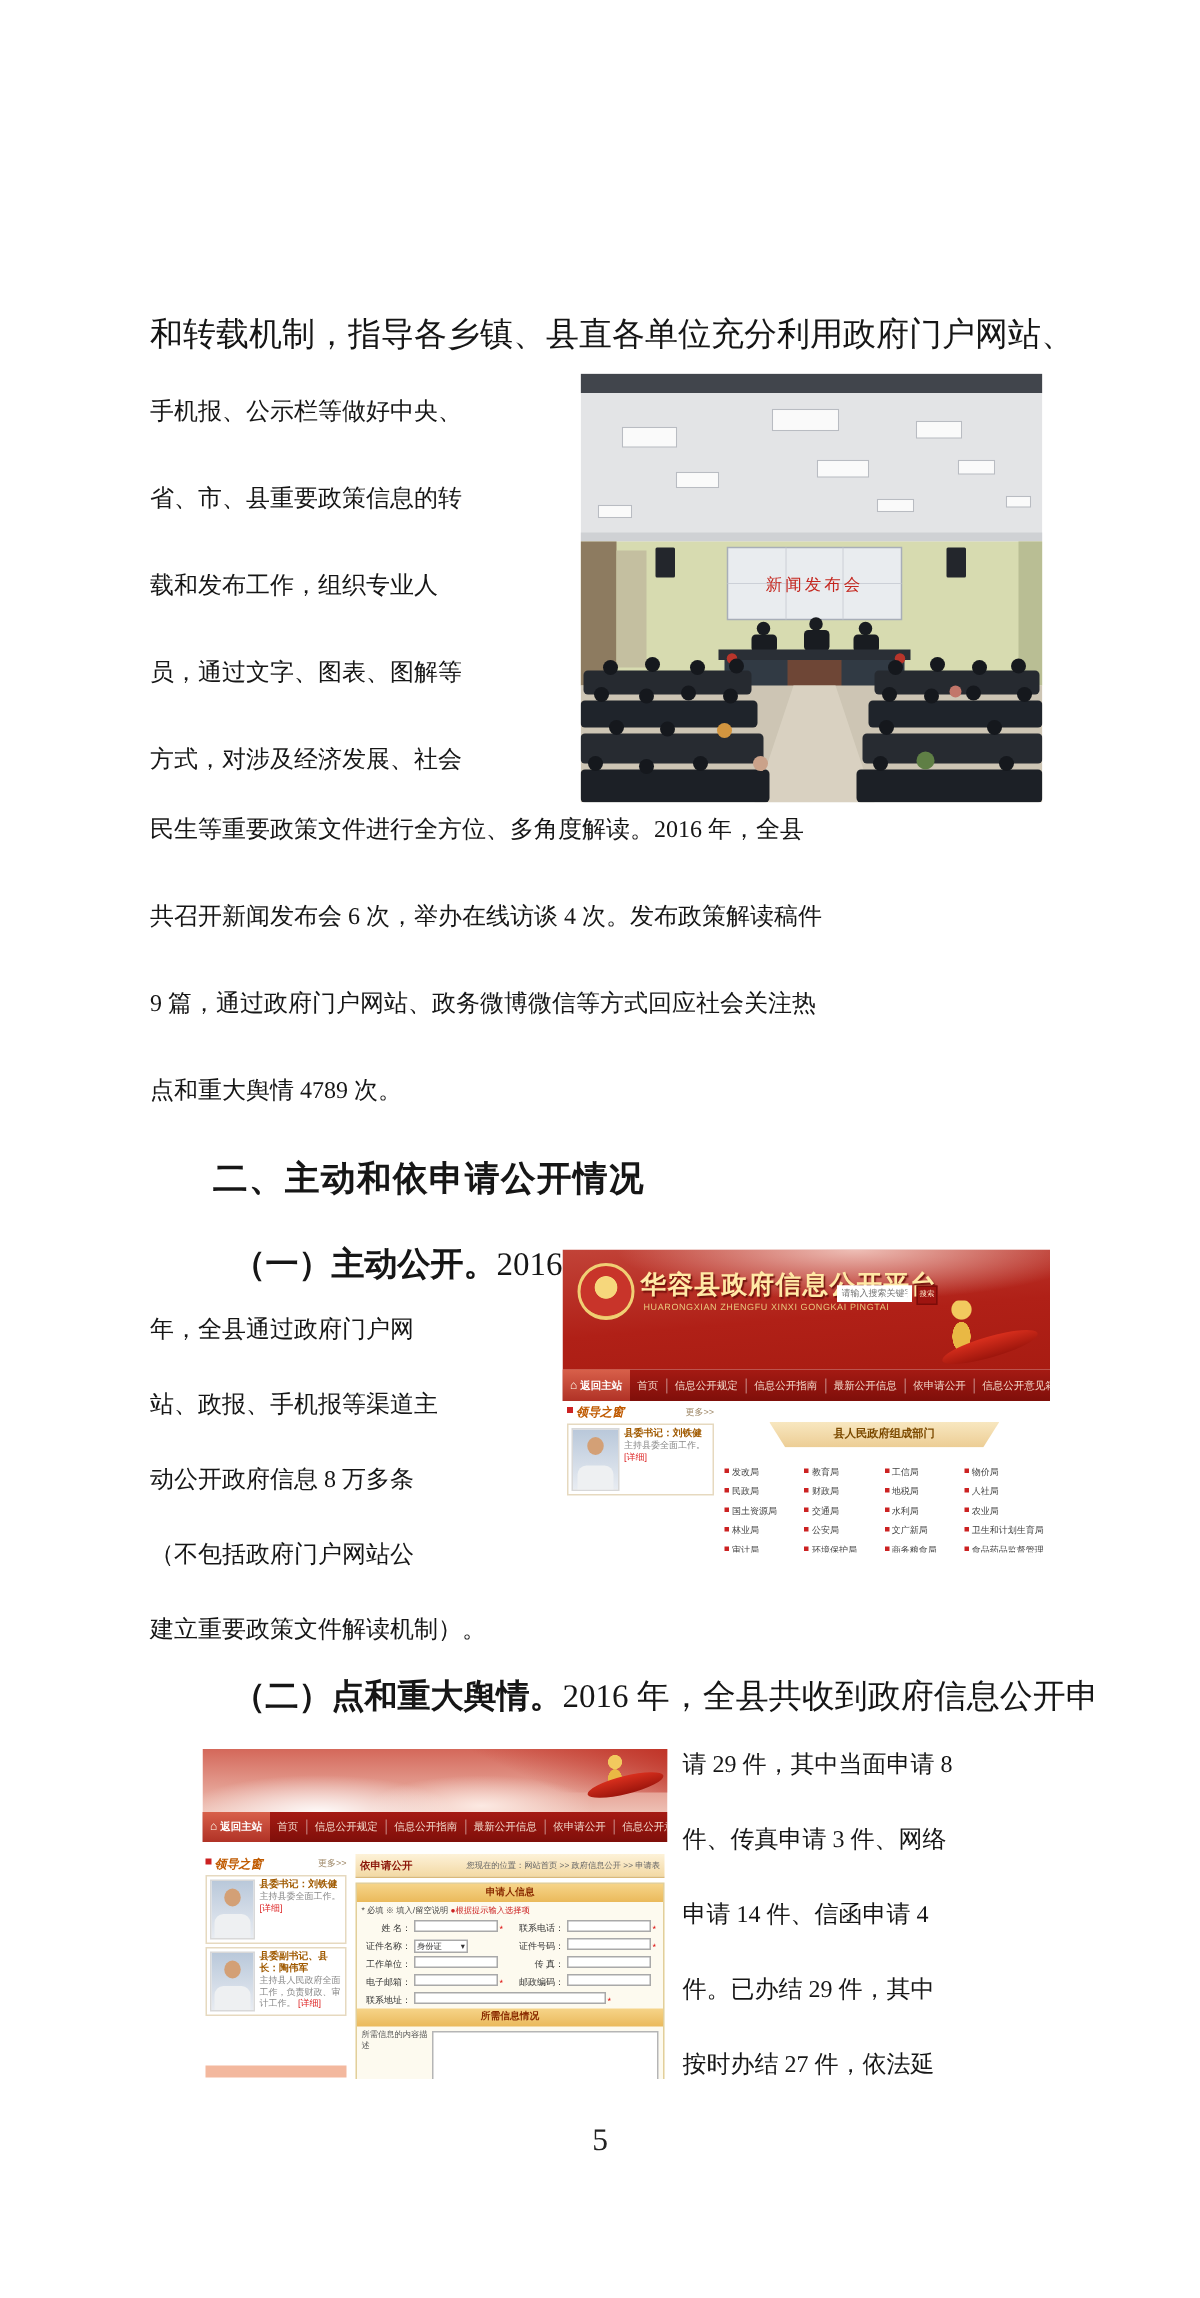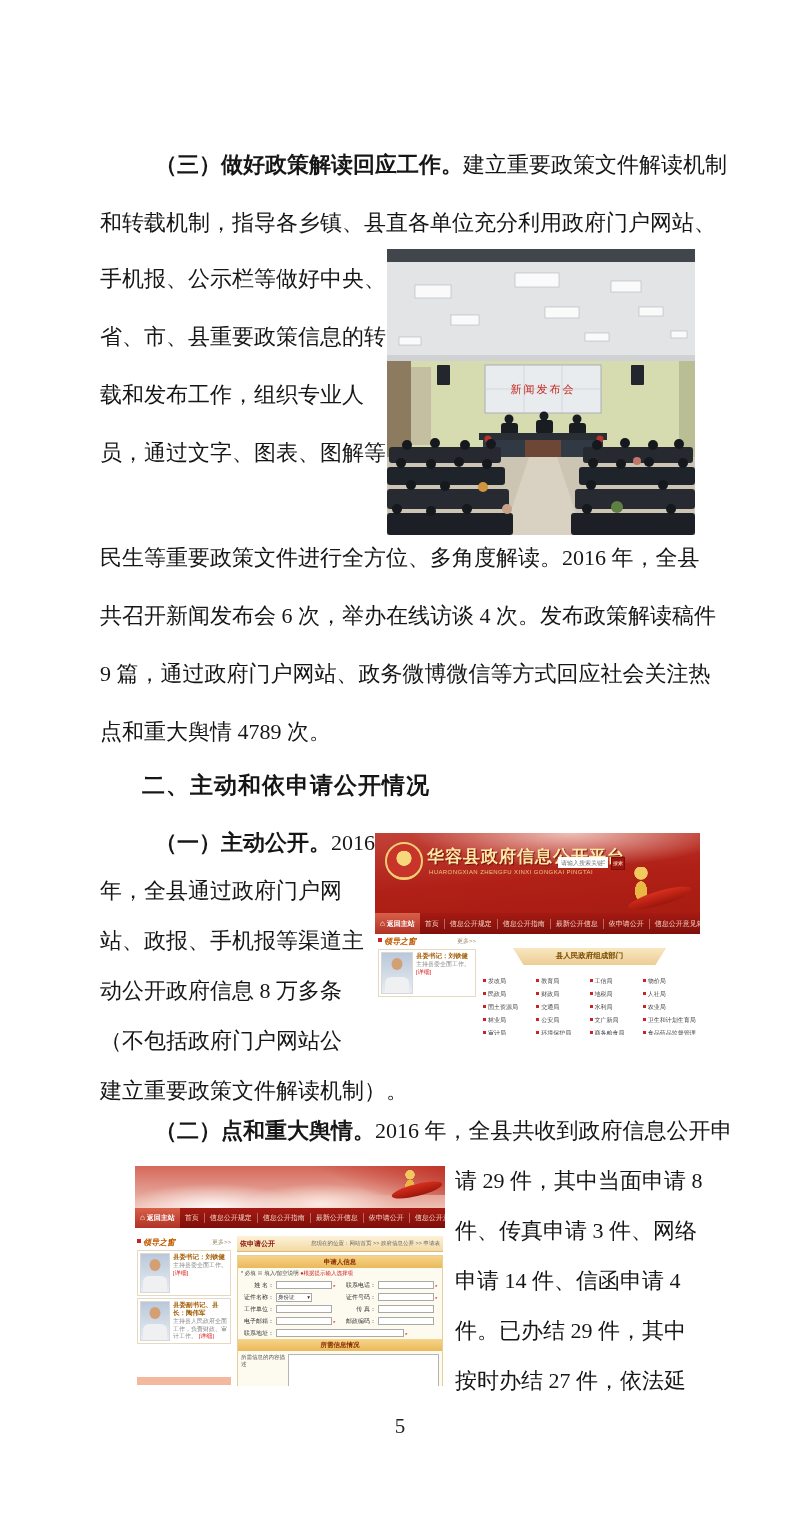--- a/index.html
+++ b/index.html
@@ -1,21 +1,21 @@
 <!DOCTYPE html>
 <html><head>
 <meta charset="utf-8">
 <style>
   html,body{margin:0;padding:0;background:#888;}
   .page{position:relative;width:800px;height:1532px;margin:0 auto;background:#ffffff;
         font-family:"Liberation Serif",serif;color:#161616;overflow:hidden;}
   .tline{position:absolute;font-size:22px;white-space:nowrap;}
   .tline .lead{font-weight:bold;}
   .h2{font-weight:bold;font-family:"Liberation Sans",sans-serif;font-size:23px;letter-spacing:1px;}
-  .wrapcol{position:absolute;font-size:22px;}
+  .wrapcol{position:absolute;font-size:16px;}
   .lh58 span.docline{display:block;height:58px;white-space:nowrap;}
   .lh50 span.docline{display:block;height:50px;white-space:nowrap;}
   .pagenum{position:absolute;top:1414px;left:0;width:100%;text-align:center;font-size:21px;color:#222;}
 
   
   .shot{position:absolute;font-family:"Liberation Sans",sans-serif;overflow:hidden;}
   .navbar{position:absolute;left:0;width:100%;background:linear-gradient(#a51a13,#7f0f0a);
           display:flex;align-items:center;color:#f3d9ca;font-size:7px;white-space:nowrap;}
   .navhome{height:100%;padding:0 5px;background:linear-gradient(#d8604a,#b03226);display:flex;
            align-items:center;gap:2px;color:#fff;font-weight:bold;}
@@ -108,29 +108,27 @@
   .star{color:#d00;margin-left:1px;}
   .descrow{display:flex;gap:3px;padding:3px;}
   .desclab{width:44px;font-size:5.5px;color:#555;line-height:1.3;}
   .descbox{flex:1;height:38px;background:#fff;border:1px solid #b5b5b5;}
 </style>
 </head>
 <body>
 
 <div class="page">
 
-  <div class="tline" style="left:155px;top:150px;">
-    <span class="lead">（三）做好政策解读回应工作。</span><span>建立重要政策文件解读机制</span>
-  </div>
   <div class="tline" style="left:100px;top:208px;">和转载机制，指导各乡镇、县直各单位充分利用政府门户网站、</div>
   <div class="wrapcol lh58" style="left:100px;top:264px;">
       <span class="docline">手机报、公示栏等做好中央、</span>
       <span class="docline">省、市、县重要政策信息的转</span>
       <span class="docline">载和发布工作，组织专业人</span>
       <span class="docline">员，通过文字、图表、图解等</span>
+      <span class="docline">方式，对涉及经济发展、社会</span>
     </div>
   <div class="wrapcol lh58" style="left:100px;top:543px;">
       <span class="docline">民生等重要政策文件进行全方位、多角度解读。2016 年，全县</span>
       <span class="docline">共召开新闻发布会 6 次，举办在线访谈 4 次。发布政策解读稿件</span>
       <span class="docline">9 篇，通过政府门户网站、政务微博微信等方式回应社会关注热</span>
       <span class="docline">点和重大舆情 4789 次。</span>
     </div>
 
   <div class="shot" style="left:387px;top:249px;width:308px;height:286px;">
     <svg width="308" height="286" viewBox="0 0 308 286">

